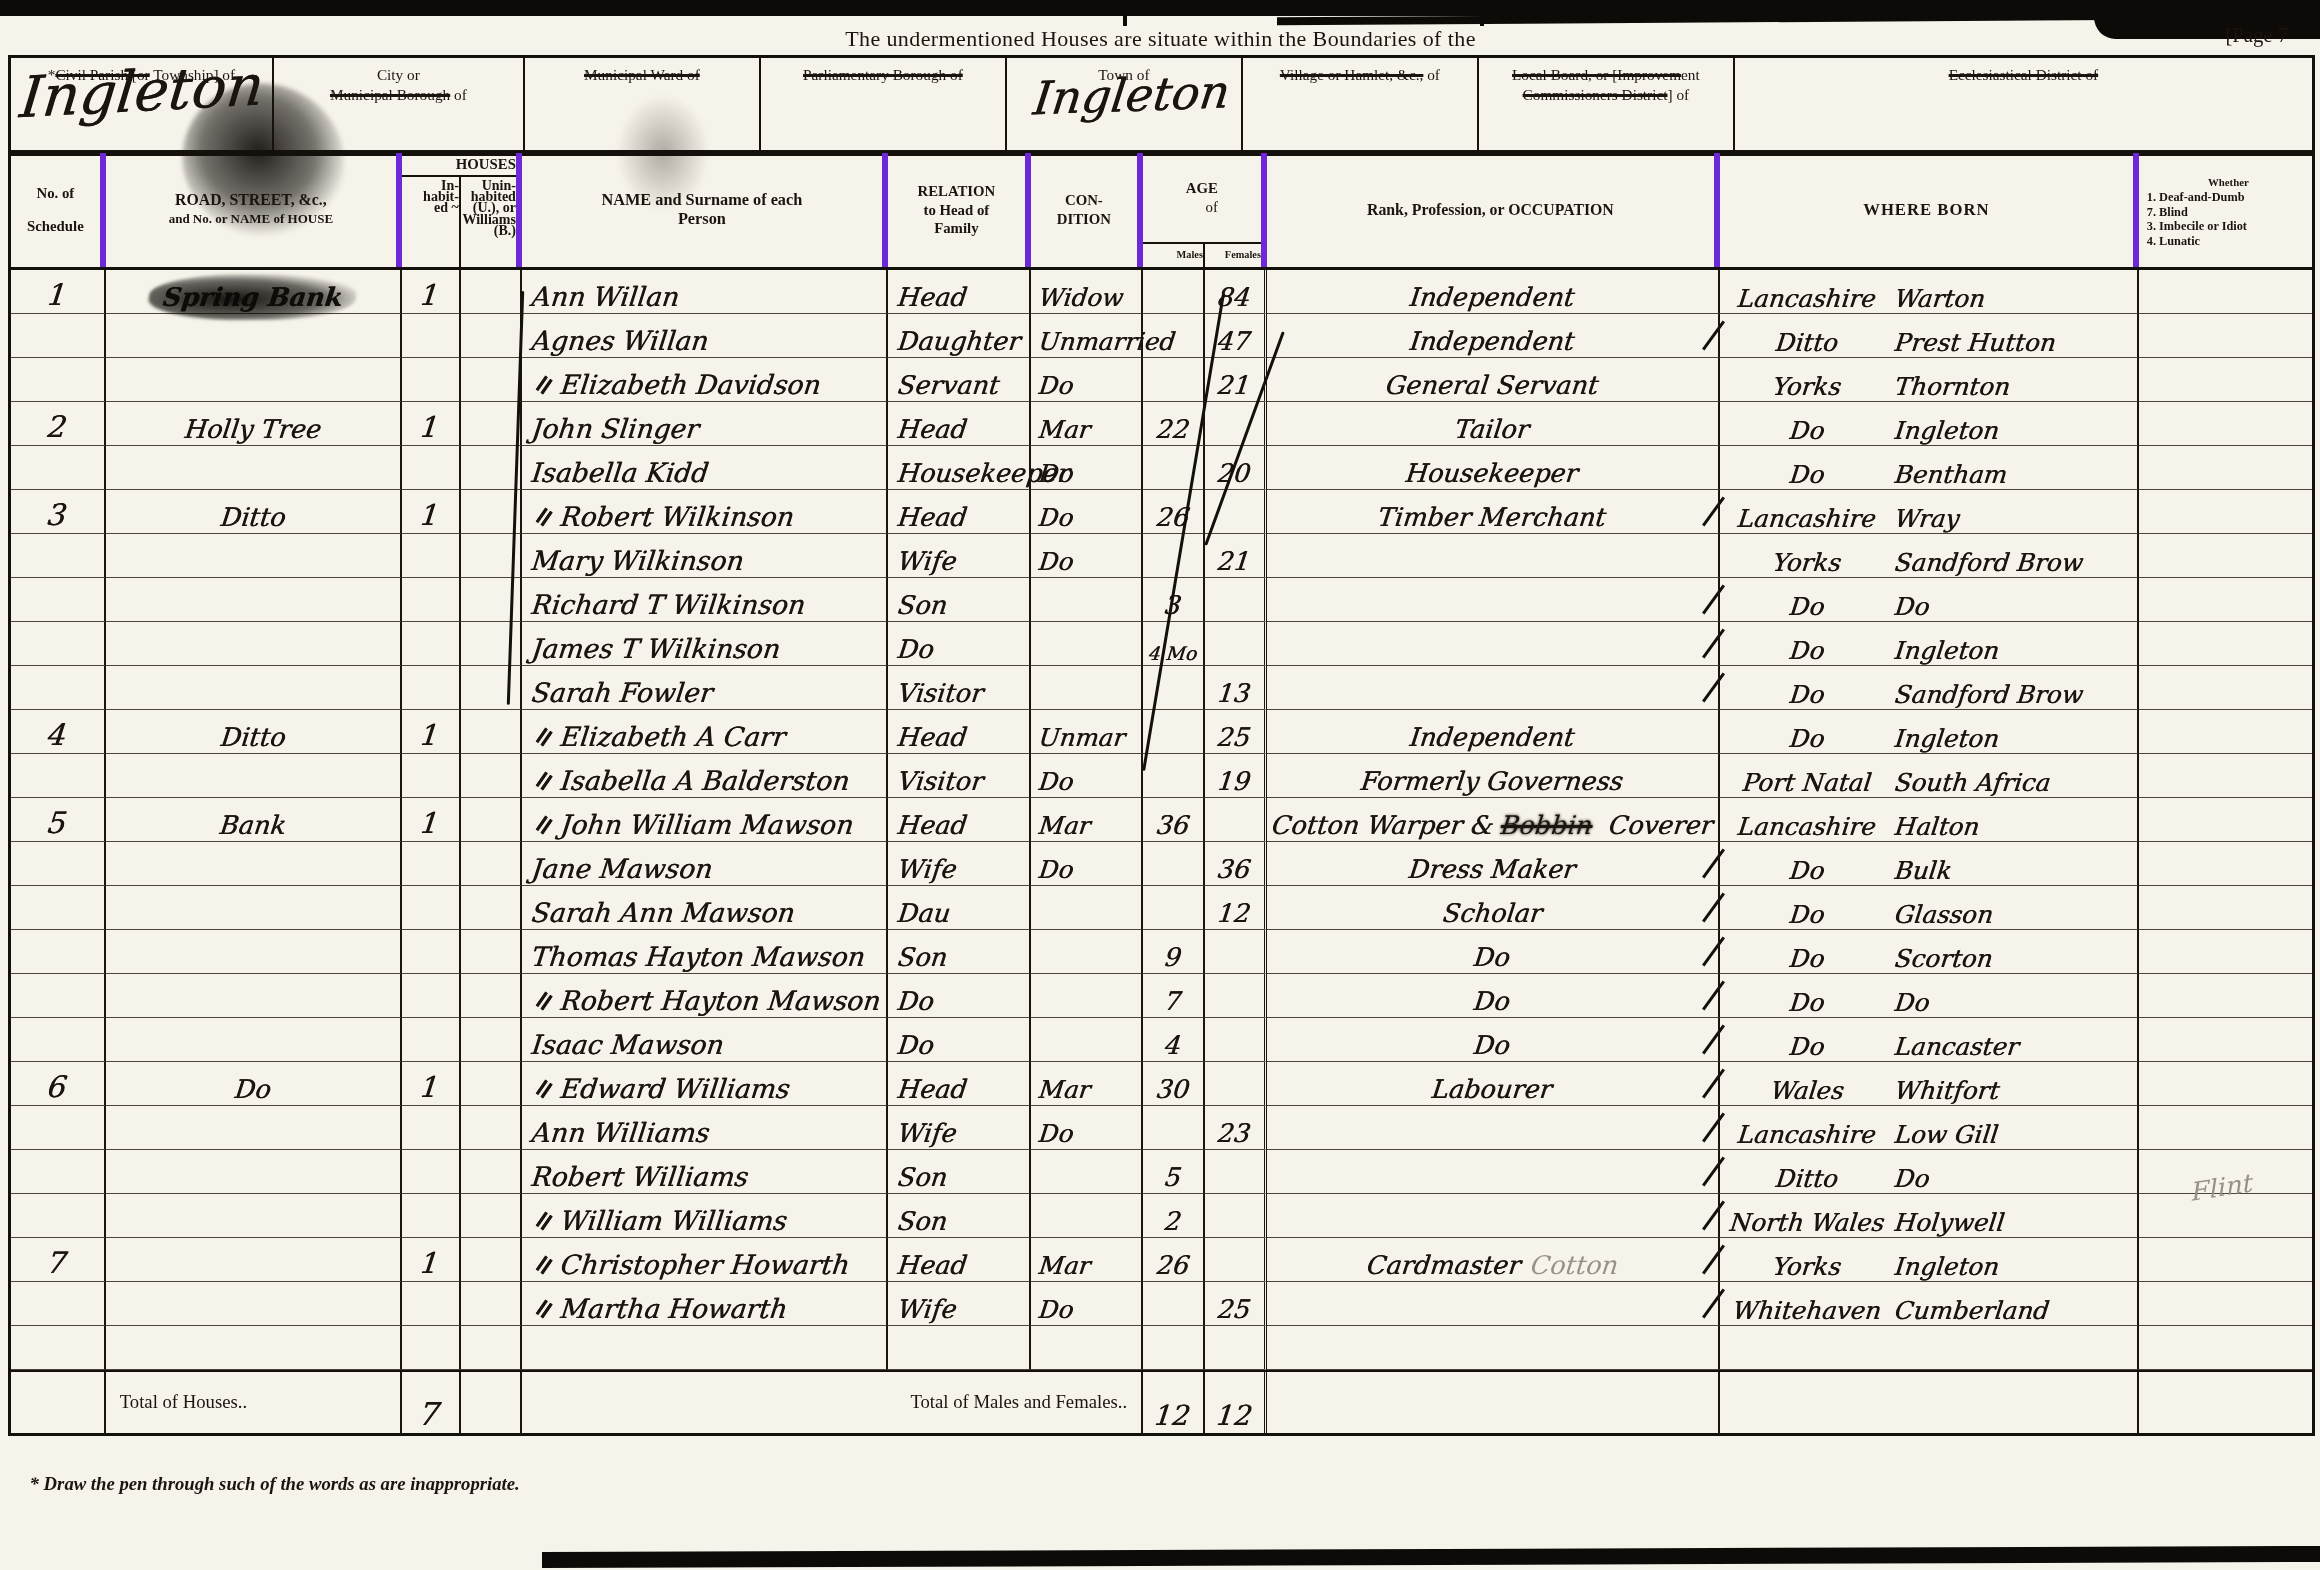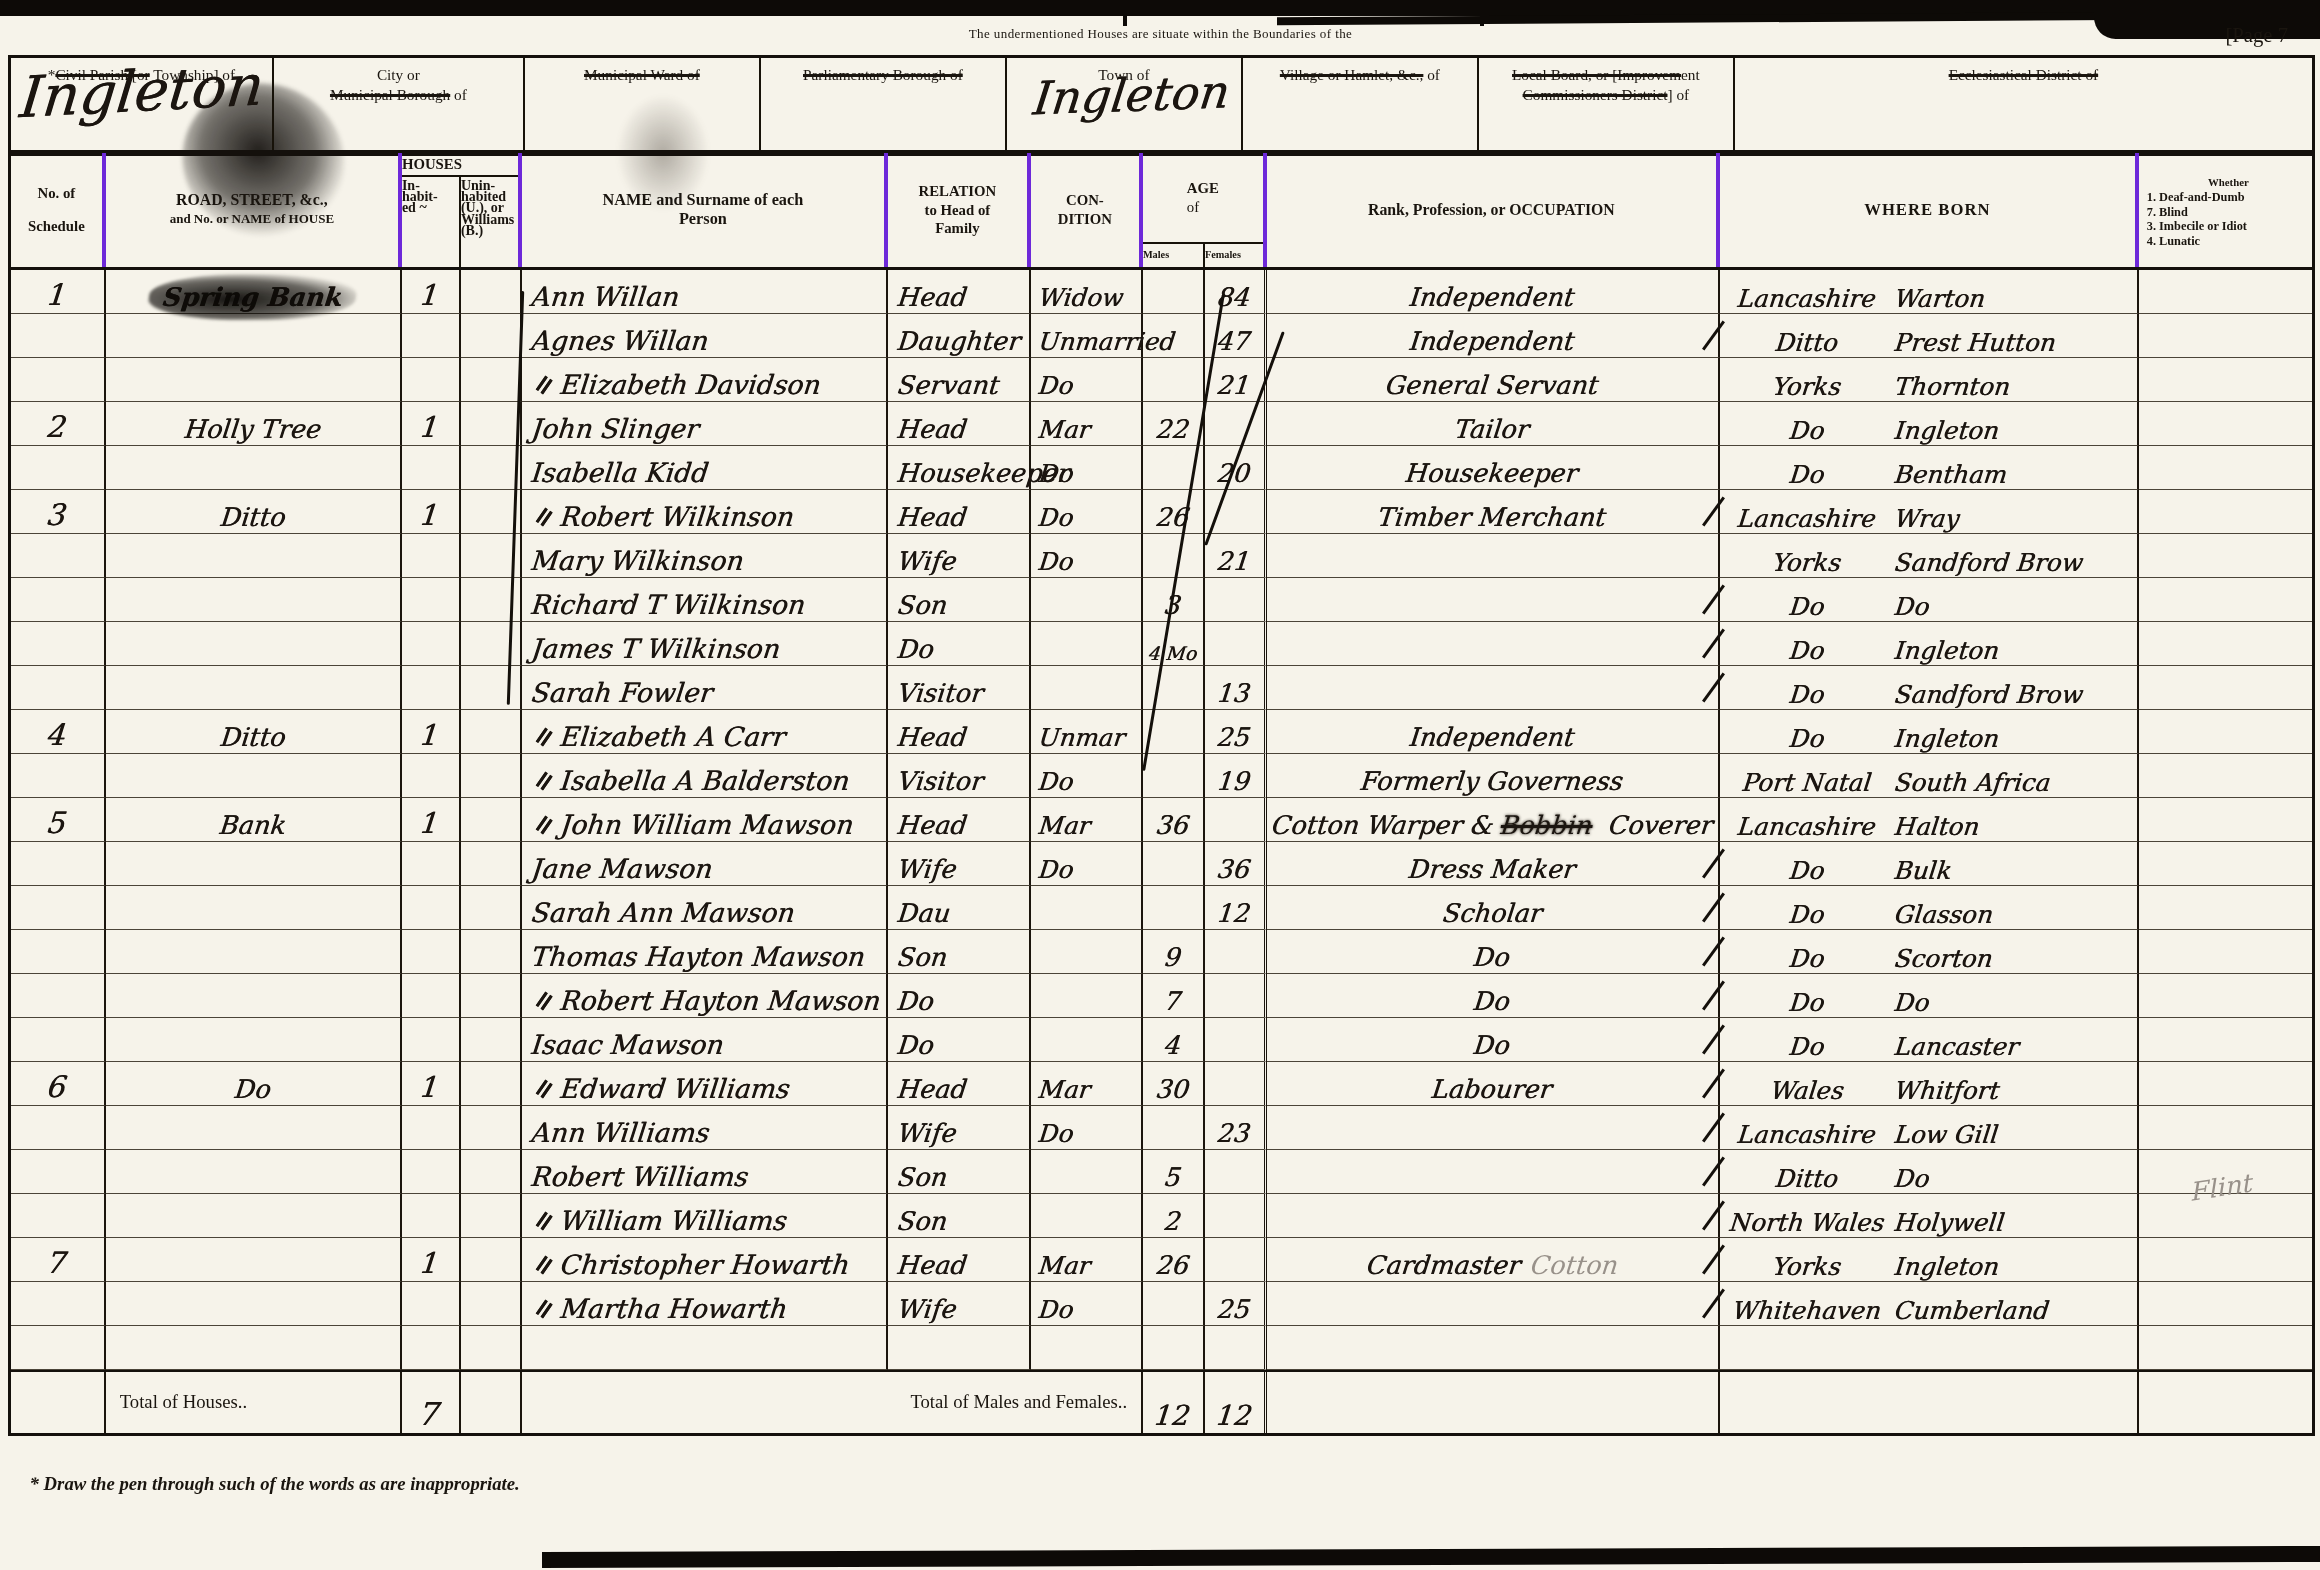--- a/index.html
+++ b/index.html
@@ -11,43 +11,43 @@
   .blob-tr{position:absolute;right:0;top:0;width:227px;height:39px;background:#0d0a07;border-radius:0 0 0 21.7px;}
   .stub{position:absolute;top:0;width:3.9px;height:25.6px;background:#0d0a07;}
   .bar-bottom{position:absolute;left:542px;top:1549px;width:1779px;height:15.8px;background:#0d0a07;transform:rotate(-.2deg);}
   .smudge{position:absolute;border-radius:50%;pointer-events:none;}
   .smudge.s1{left:182px;top:84px;width:163px;height:153px;transform:rotate(18deg);
      background:radial-gradient(ellipse at 45% 45%,rgba(12,9,6,.9),rgba(12,9,6,.55) 45%,rgba(12,9,6,0) 72%);filter:blur(2px);}
   .smudge.s2{left:616px;top:94px;width:94px;height:118px;
      background:radial-gradient(ellipse,rgba(60,52,44,.38),rgba(60,52,44,0) 70%);filter:blur(2px);}
   .stroke{position:absolute;background:#14100b;border-radius:2px;}
   
-  .doc-title{position:absolute;left:0;top:25.6px;width:100%;text-align:center;font-size:13px;letter-spacing:0.4px;}
+  .doc-title{position:absolute;left:0;top:25.6px;width:100%;text-align:center;font-size:22px;letter-spacing:0.4px;}
   .page-label{position:absolute;right:33px;top:23.6px;font-size:20.7px;}
   .district{position:absolute;left:7.9px;top:55px;width:2301px;height:95px;border:3px solid #14100c;border-bottom:3.9px solid #14100c;
             display:grid;grid-template-columns:263px 251px 236px 246px 236px 236px 256px 1fr;}
   .dcell{position:relative;border-right:2px solid #171209;padding-top:6.9px;text-align:center;
          font-size:15.3px;line-height:19.7px;}
   .dcell:last-child{border-right:none;}
   .strike{text-decoration:line-through;text-decoration-thickness:2.6px;}
   
   .hw{display:inline-block;font-family:"DejaVu Serif",serif;font-style:italic;transform:skewX(-7deg);
       white-space:nowrap;color:#1b1510;text-shadow:0.5px 0 0 currentColor;}
   .pencil{color:#98918a;text-shadow:none;}
   .parish-script{position:absolute;left:9.9px;top:23.6px;font-size:57px;transform:skewX(-9deg) rotate(-3deg);}
   .town-script{position:absolute;left:27.6px;top:27.6px;font-size:46px;transform:skewX(-9deg) rotate(-2deg);}
   .hw-struck{text-decoration:line-through;text-decoration-thickness:3px;text-shadow:0 0 3px rgba(25,18,10,.9);}
   .tick{display:inline-block;margin-right:6.9px;font-weight:bold;font-style:normal;transform:rotate(-55deg);}
   
   :root{--cols:95px 296px 59px 61px 366px 143px 112px 62px 62px 453px 419px 173px;}
   .census{position:absolute;left:7.9px;top:150px;width:2301px;border:3px solid #14100c;border-top:3.9px solid #14100c;background:transparent;}
   .cols{display:grid;grid-template-columns:var(--cols);}
   .thead{height:114px;border-bottom:3px solid #14100c;font-weight:bold;}
-  .hcell{position:relative;border-right:4px solid #6d28d9;display:flex;flex-direction:column;
-         align-items:center;justify-content:center;text-align:left;font-size:14.8px;line-height:18.7px;padding:2px;}
+  .hcell{position:relative;border-right:6px solid #6d28d9;display:flex;flex-direction:column;
+         align-items:center;justify-content:center;text-align:right;font-size:14.8px;line-height:18.7px;padding:2px;}
   .hcell:last-child{border-right:none;}
   .h-houses{padding:0;justify-content:flex-start;}
   .houses-title{width:100%;border-bottom:2px solid #171209;font-size:14.8px;padding:2px 0 1px;}
   .houses-sub{flex:1;display:grid;grid-template-columns:59px 1fr;width:100%;}
   .houses-sub>div{font-size:14px;line-height:11.3px;padding-top:3px;}
   .houses-sub>div:first-child{border-right:2px solid #171209;}
   .h-age{padding:0;justify-content:flex-start;}
   .age-title{flex:1;display:flex;flex-direction:column;justify-content:center;font-size:14.8px;}
   .age-sub{width:100%;display:grid;grid-template-columns:62px 1fr;border-top:2px solid #171209;}
   .age-sub>div{font-size:10.3px;padding:2px 0;}

